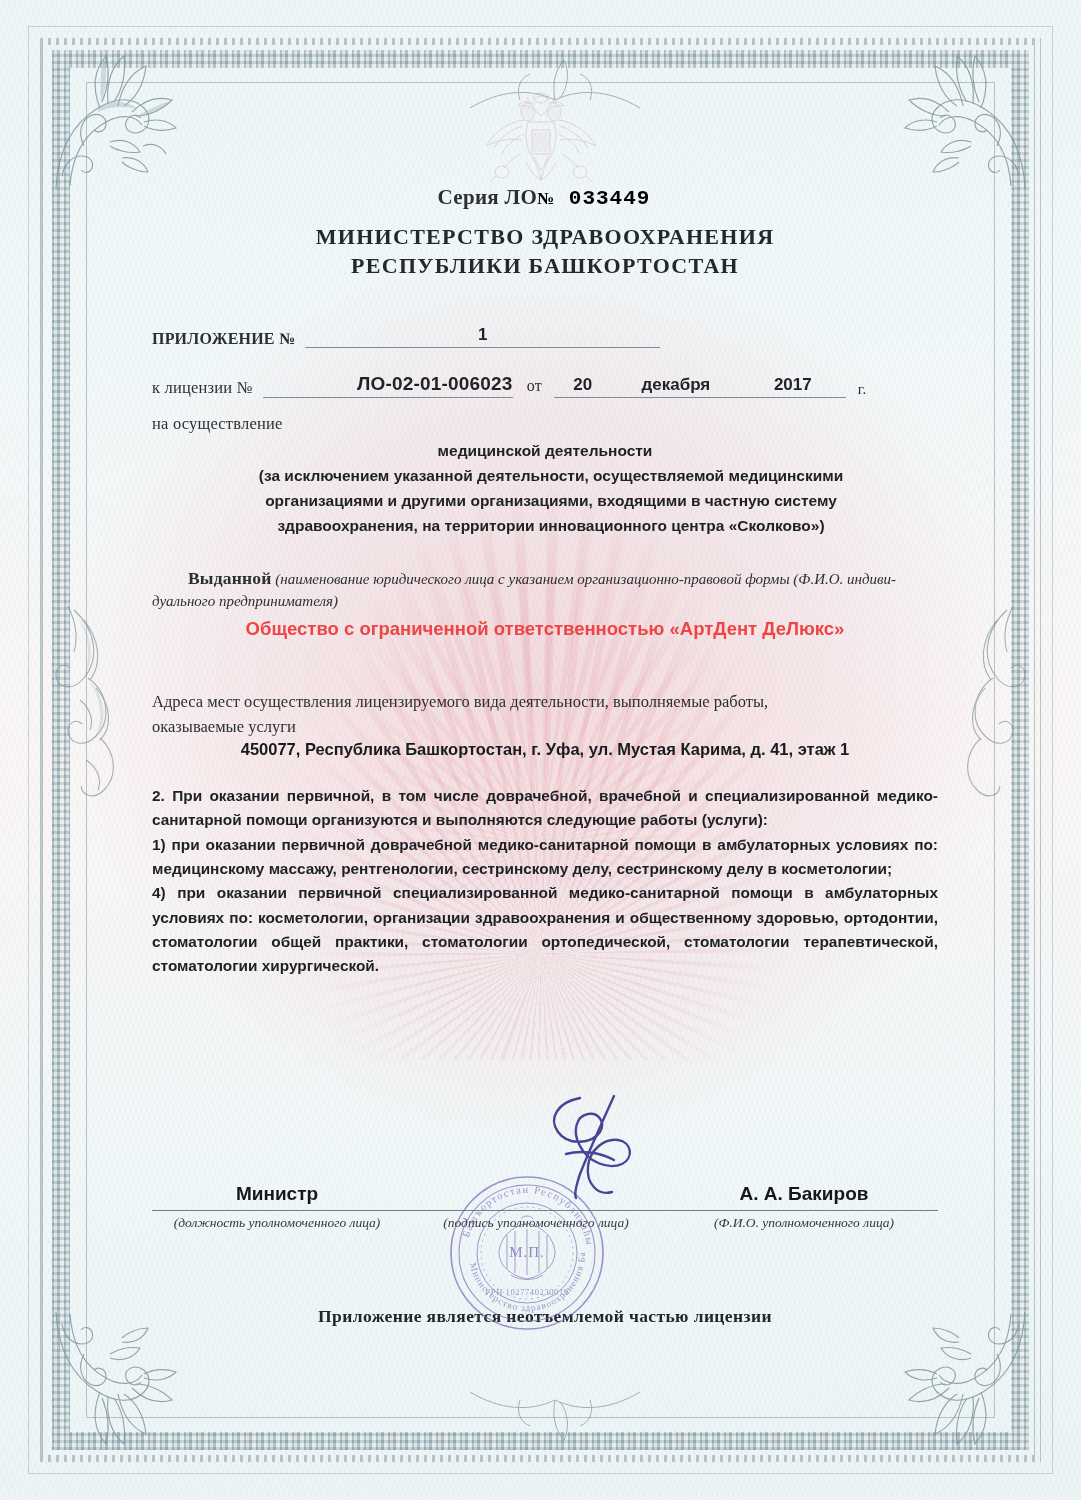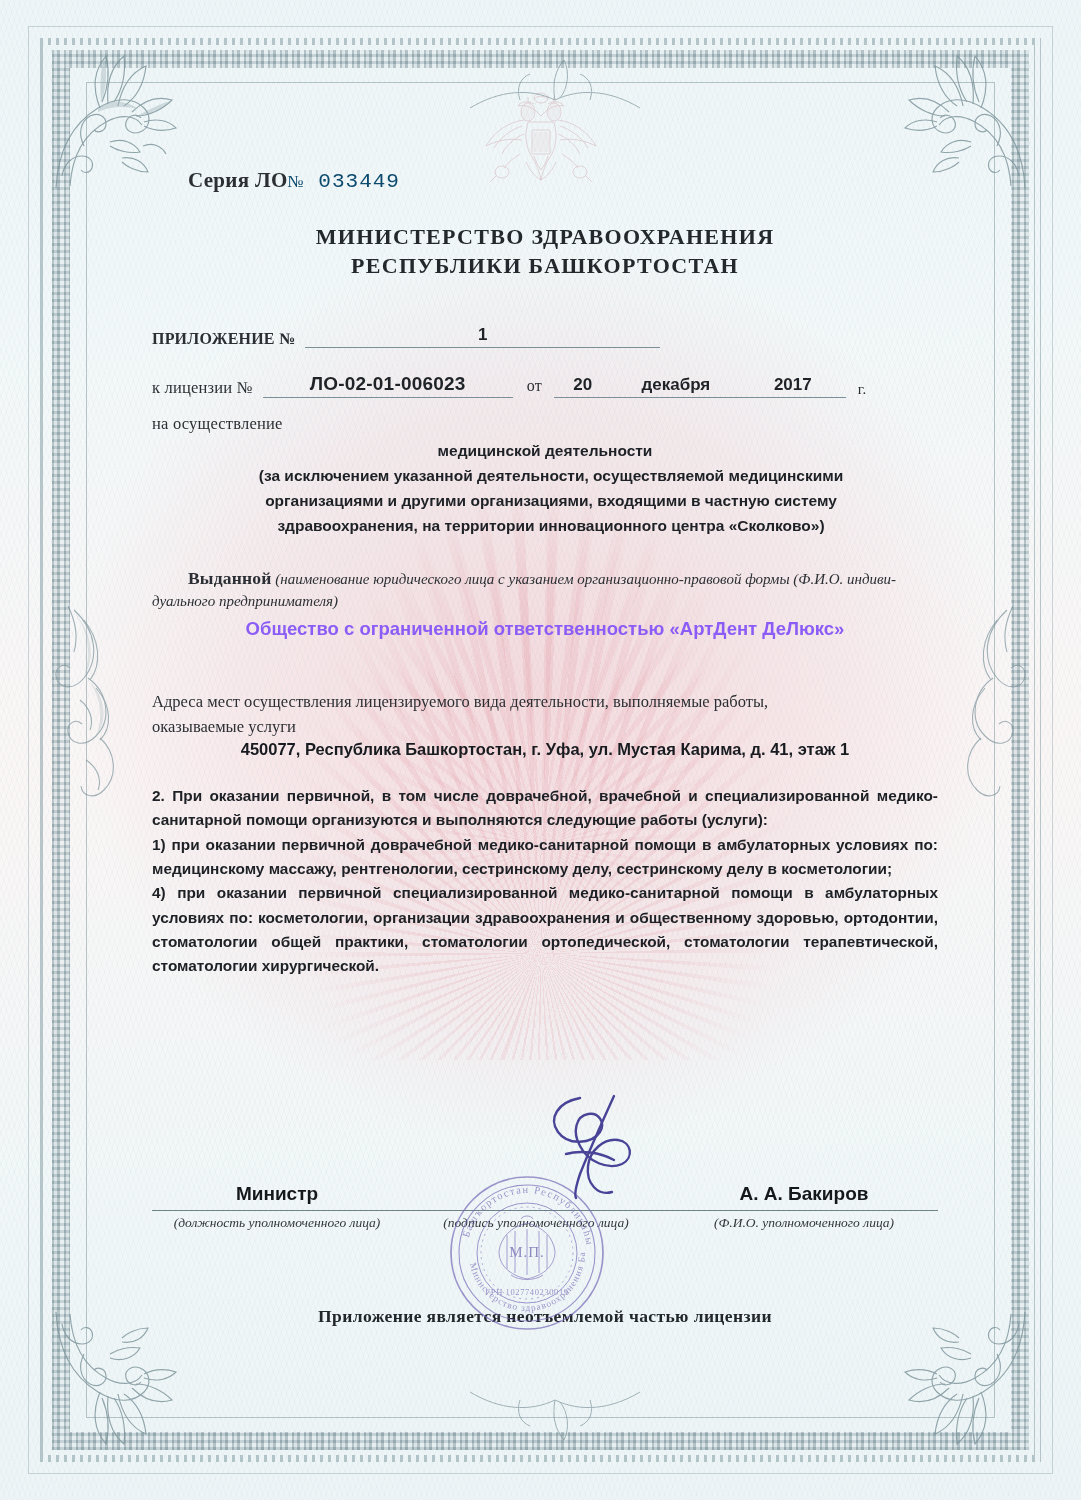--- a/index.html
+++ b/index.html
@@ -92,24 +92,24 @@
   .e-r { right:50px; top:600px; transform:scaleX(-1); }
   .e-t { left:460px; top:48px;  width:190px; height:70px; }
   .e-b { left:460px; bottom:48px; width:190px; height:70px; transform:scaleY(-1); }
 
   
   .emblem { position:absolute; left:50%; top:92px; transform:translateX(-50%); opacity:.30; }
 
   
   .content { position:absolute; left:150px; top:0; width:790px; height:1500px; }
 
-  .row-serial { position:absolute; top:143px; left:38px; width:712px;
-    display:flex; justify-content:flex-start; align-items:baseline; }
+  .row-serial { position:absolute; top:160px; left:38px; width:712px;
+    display:flex; justify-content:center; align-items:baseline; }
   .serial-label { font-size:21px; font-weight:bold; color:#2b2f33; letter-spacing:.3px; }
-  .serial-no { font-size:21px; font-weight:normal; color:#0c4a6e; font-family:"Liberation Mono", monospace; letter-spacing:1px;margin-top:27px; }
+  .serial-no { font-size:21px; font-weight:bold; color:#000000; font-family:"Liberation Mono", monospace; letter-spacing:1px;margin-top:27px; }
   .serial-no .hash { font-family:"Liberation Serif", serif; font-size:17px; }
 
   .ministry { position:absolute; top:222px; left:0; width:790px; text-align:center;
     font-size:22px; font-weight:bold; color:#23282c; letter-spacing:1.3px; line-height:1.32; }
 
   
   .formrow { position:absolute; display:flex; align-items:flex-end; }
   .lbl-serif { font-family:"Liberation Serif", serif; font-size:16px; color:#2b2f33; font-weight:bold; letter-spacing:.2px; }
   .lbl-serif.sm { font-size:16.5px; font-weight:normal; }
   .fill {
@@ -135,21 +135,21 @@
     font-family:"Liberation Sans", sans-serif; font-weight:bold; font-size:15.5px;
     color:#1d2125; line-height:1.62; }
   .activity .paren { display:block; text-align:center; padding-left:12px; }
 
   .issued-note { position:absolute; top:566px; left:2px; width:776px;
     font-family:"Liberation Serif", serif; font-size:15px; color:#2b2f33; line-height:1.45; }
   .issued-note b { font-size:17.5px; letter-spacing:.2px;margin-left:36px; }
   .issued-note i { font-style:italic; }
 
   .org-name { position:absolute; top:618px; left:0; width:790px; text-align:center;
-    font-family:"Liberation Sans", sans-serif; font-weight:bold; font-size:18.5px; color:#8b5cf6; }
+    font-family:"Liberation Sans", sans-serif; font-weight:bold; font-size:18.5px; color:#ef4444; }
 
   .addr-note { position:absolute; top:690px; left:2px; width:776px;
     font-family:"Liberation Serif", serif; font-size:16.5px; color:#2b2f33; line-height:1.5; }
 
   .addr-value { position:absolute; top:740px; left:0; width:790px; text-align:center;
     font-family:"Liberation Sans", sans-serif; font-weight:bold; font-size:16.5px; color:#181c20; }
 
   .body-text { position:absolute; top:784px; left:2px; width:786px;
     font-family:"Liberation Sans", sans-serif; font-weight:bold; font-size:15.4px;
     color:#1d2125; line-height:1.58; text-align:justify; }
@@ -348,21 +348,21 @@
       <div>РЕСПУБЛИКИ БАШКОРТОСТАН</div>
     </div>
 
     <div class="formrow r-app">
       <span class="lbl-serif">ПРИЛОЖЕНИЕ №</span>
       <span class="fill" style="margin-left:10px;">1</span>
     </div>
 
     <div class="formrow r-lic">
       <span class="lbl-serif sm">к лицензии №</span>
-      <span class="fill num" style="margin-left:10px;">ЛО-02-01-006023</span>
+      <span class="fill num" style="margin-left:10px;text-align:right;">ЛО-02-01-006023</span>
       <span class="lbl-serif sm ot">от</span>
       <span class="fill d">20</span>
       <span class="fill m">декабря</span>
       <span class="fill y">2017</span>
       <span class="lbl-serif sm g">г.</span>
     </div>
 
     <div class="r-osu lbl-serif sm">на осуществление</div>
 
     <div class="activity">

